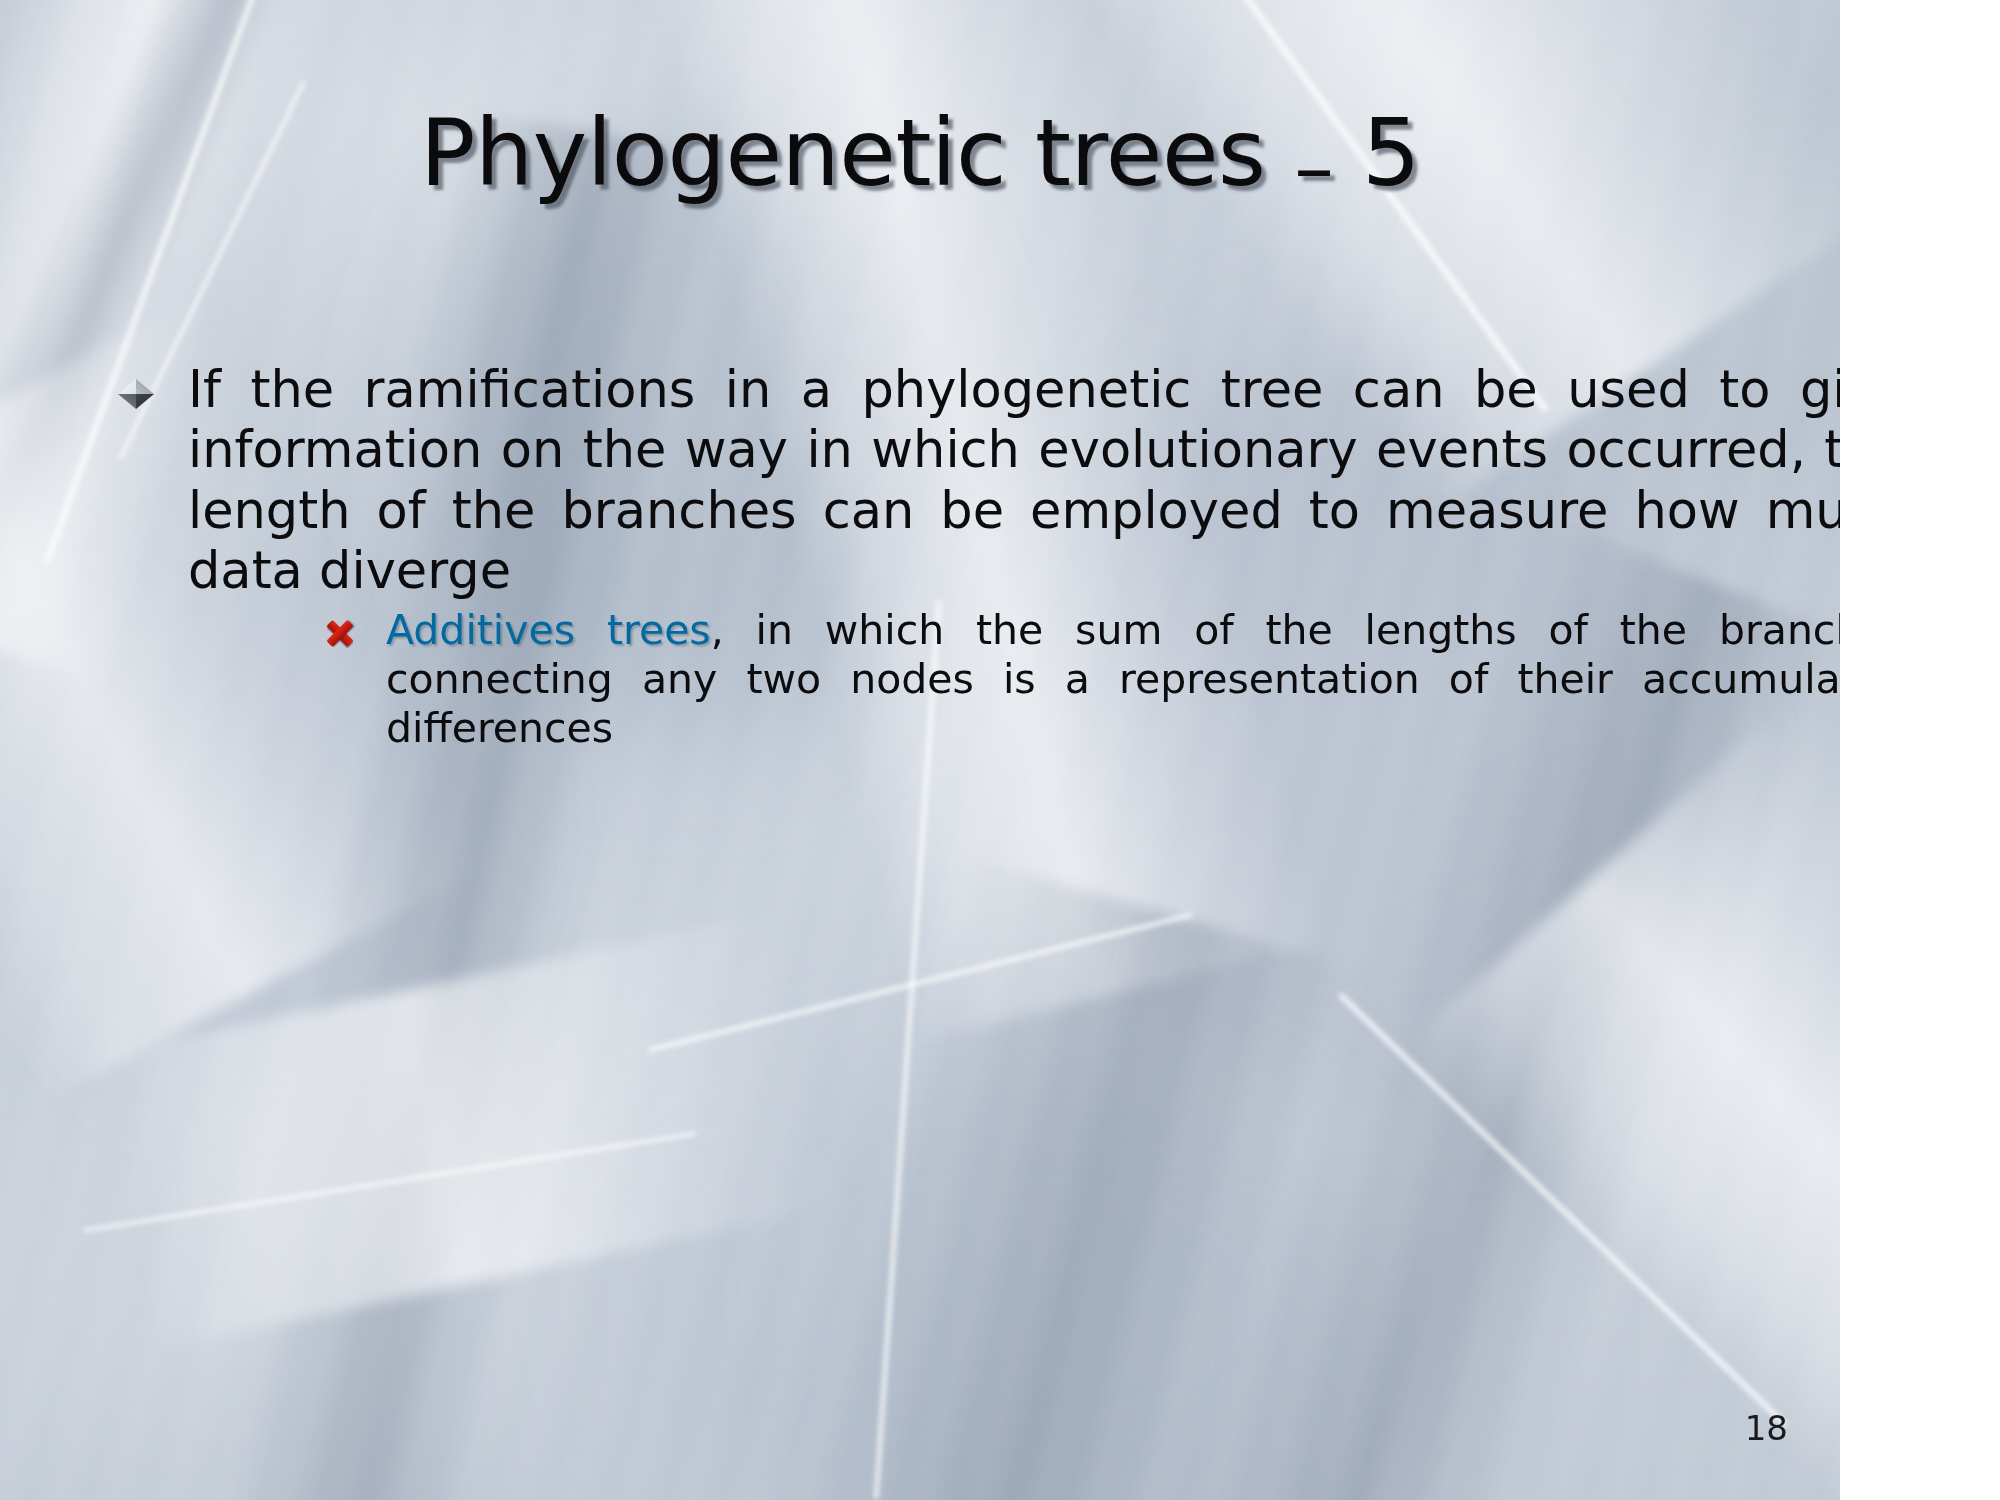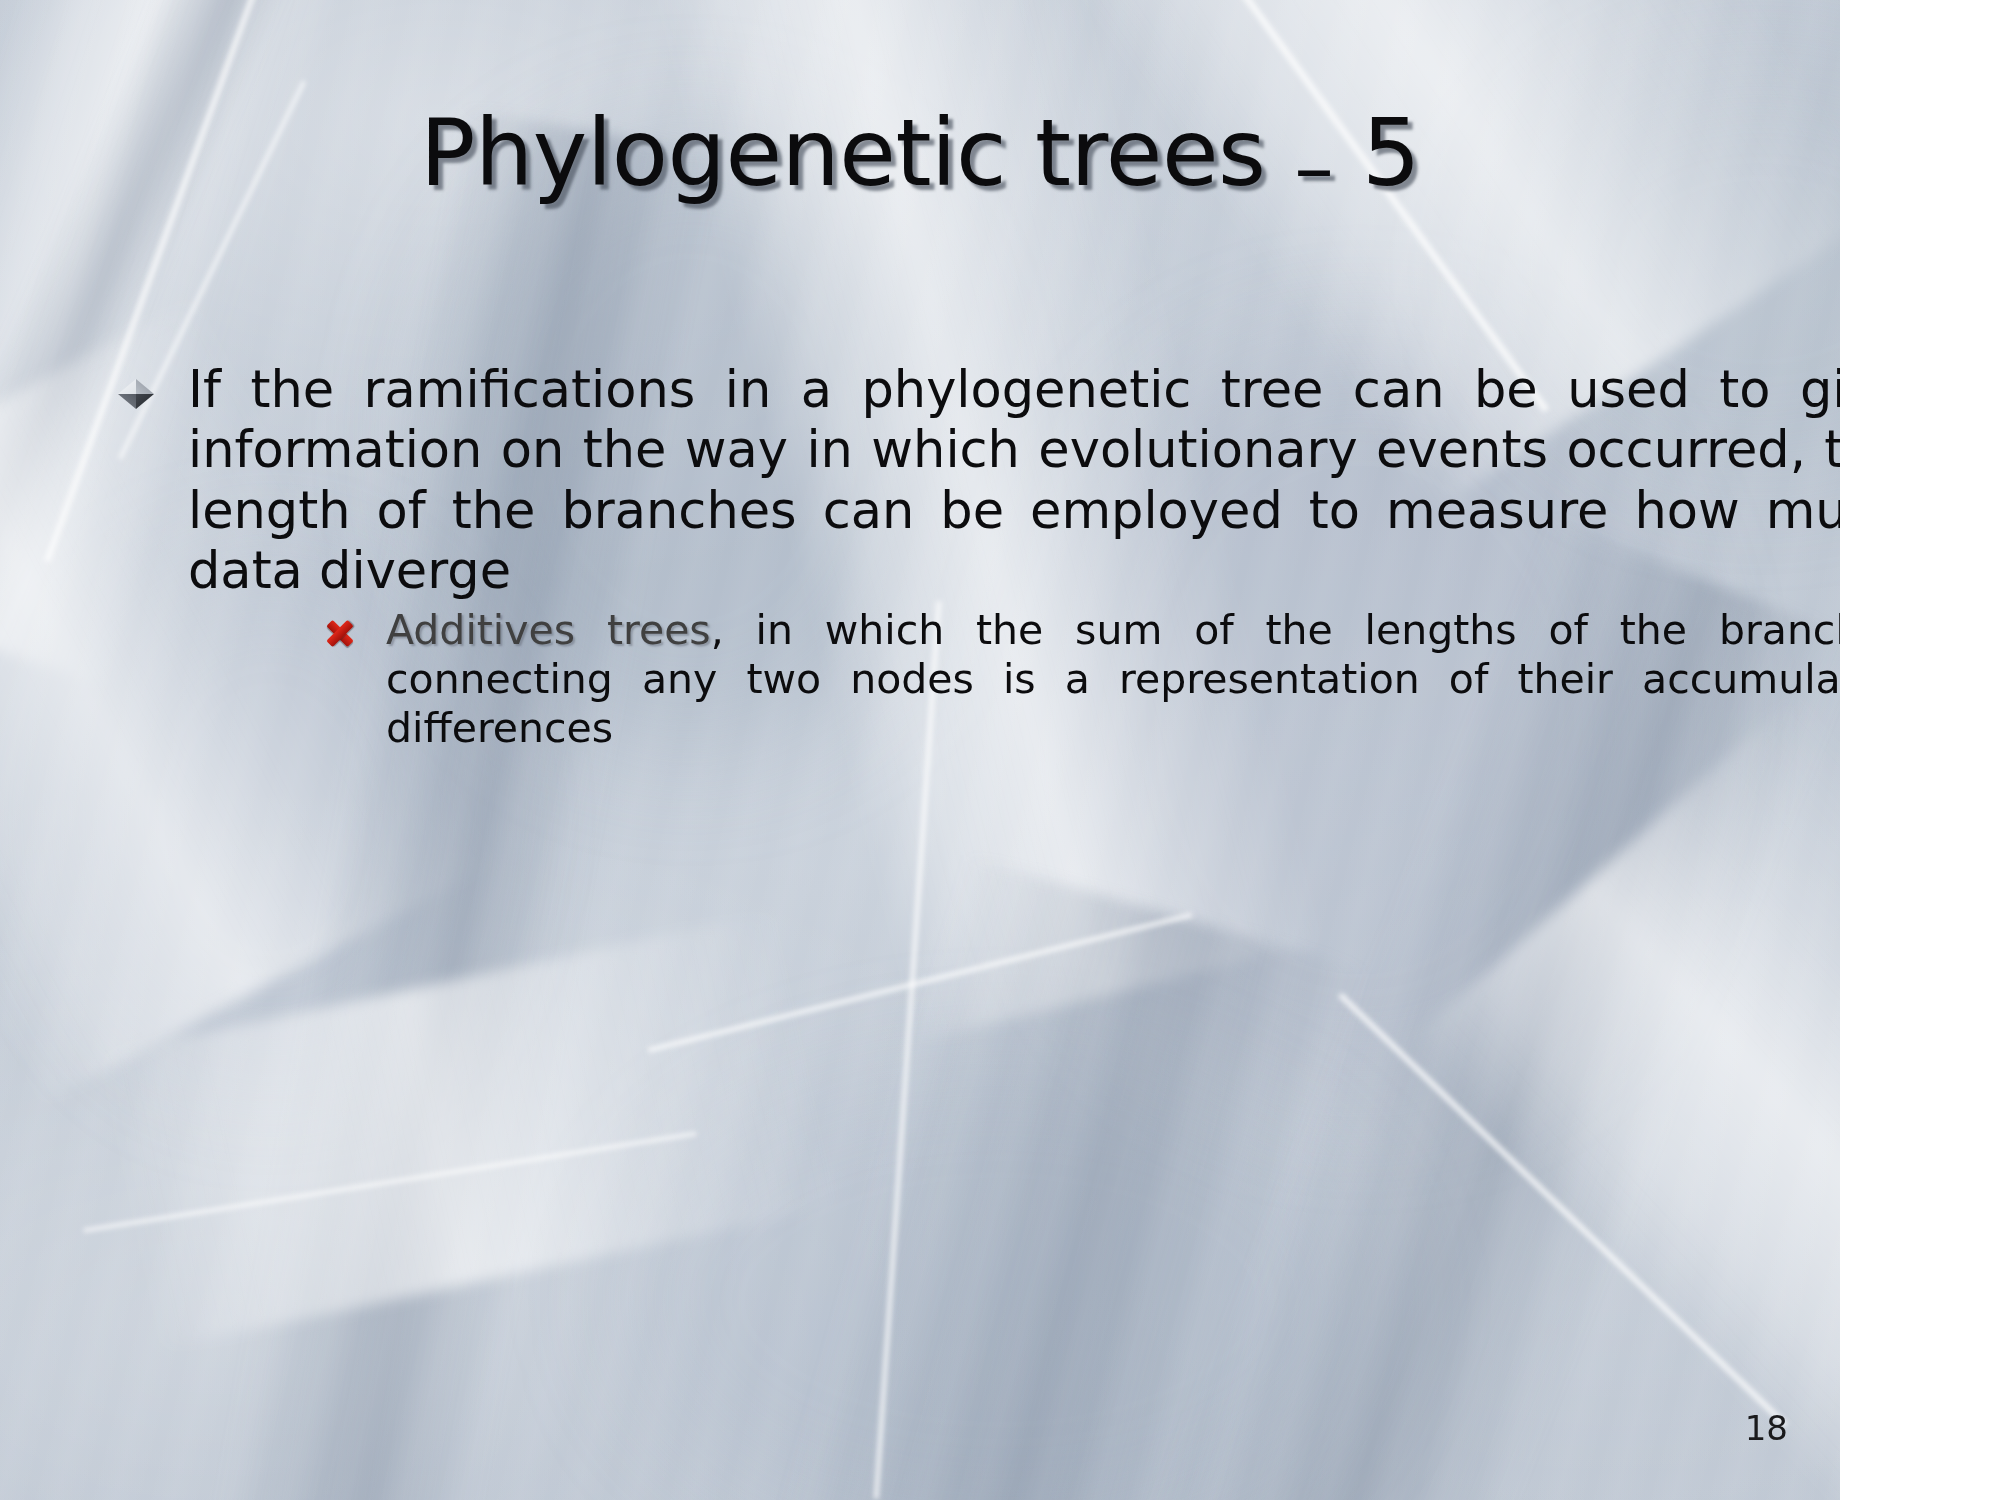--- a/index.html
+++ b/index.html
@@ -144,21 +144,21 @@
   .lvl2 .txt { font-size: 46px; line-height: 1.185; }
   .lvl2 .marker { left: 108px; top: 16px; width: 28px; height: 28px; }
 
   
   .lvl3 { padding-left: 268px; margin-bottom: 2px; }
   .lvl3 .txt { font-size: 41px; line-height: 1.20; }
   .lvl3 .marker { left: 208px; top: 14px; width: 28px; height: 28px; }
 
   
   .term-red  { color: #fc0404; }
-  .term-blue { color: #404040; }
+  .term-blue { color: #0369a1; }
   .term-red, .term-blue { text-shadow: 2px 2px 2px rgba(90,98,110,0.45); }
 
   
   
   .marker.diamond { position: absolute; }
   .marker.diamond i {
     position: absolute; display: block; left: 0; top: 0;
     width: 0; height: 0;
   }
   .marker.diamond .top-l {

